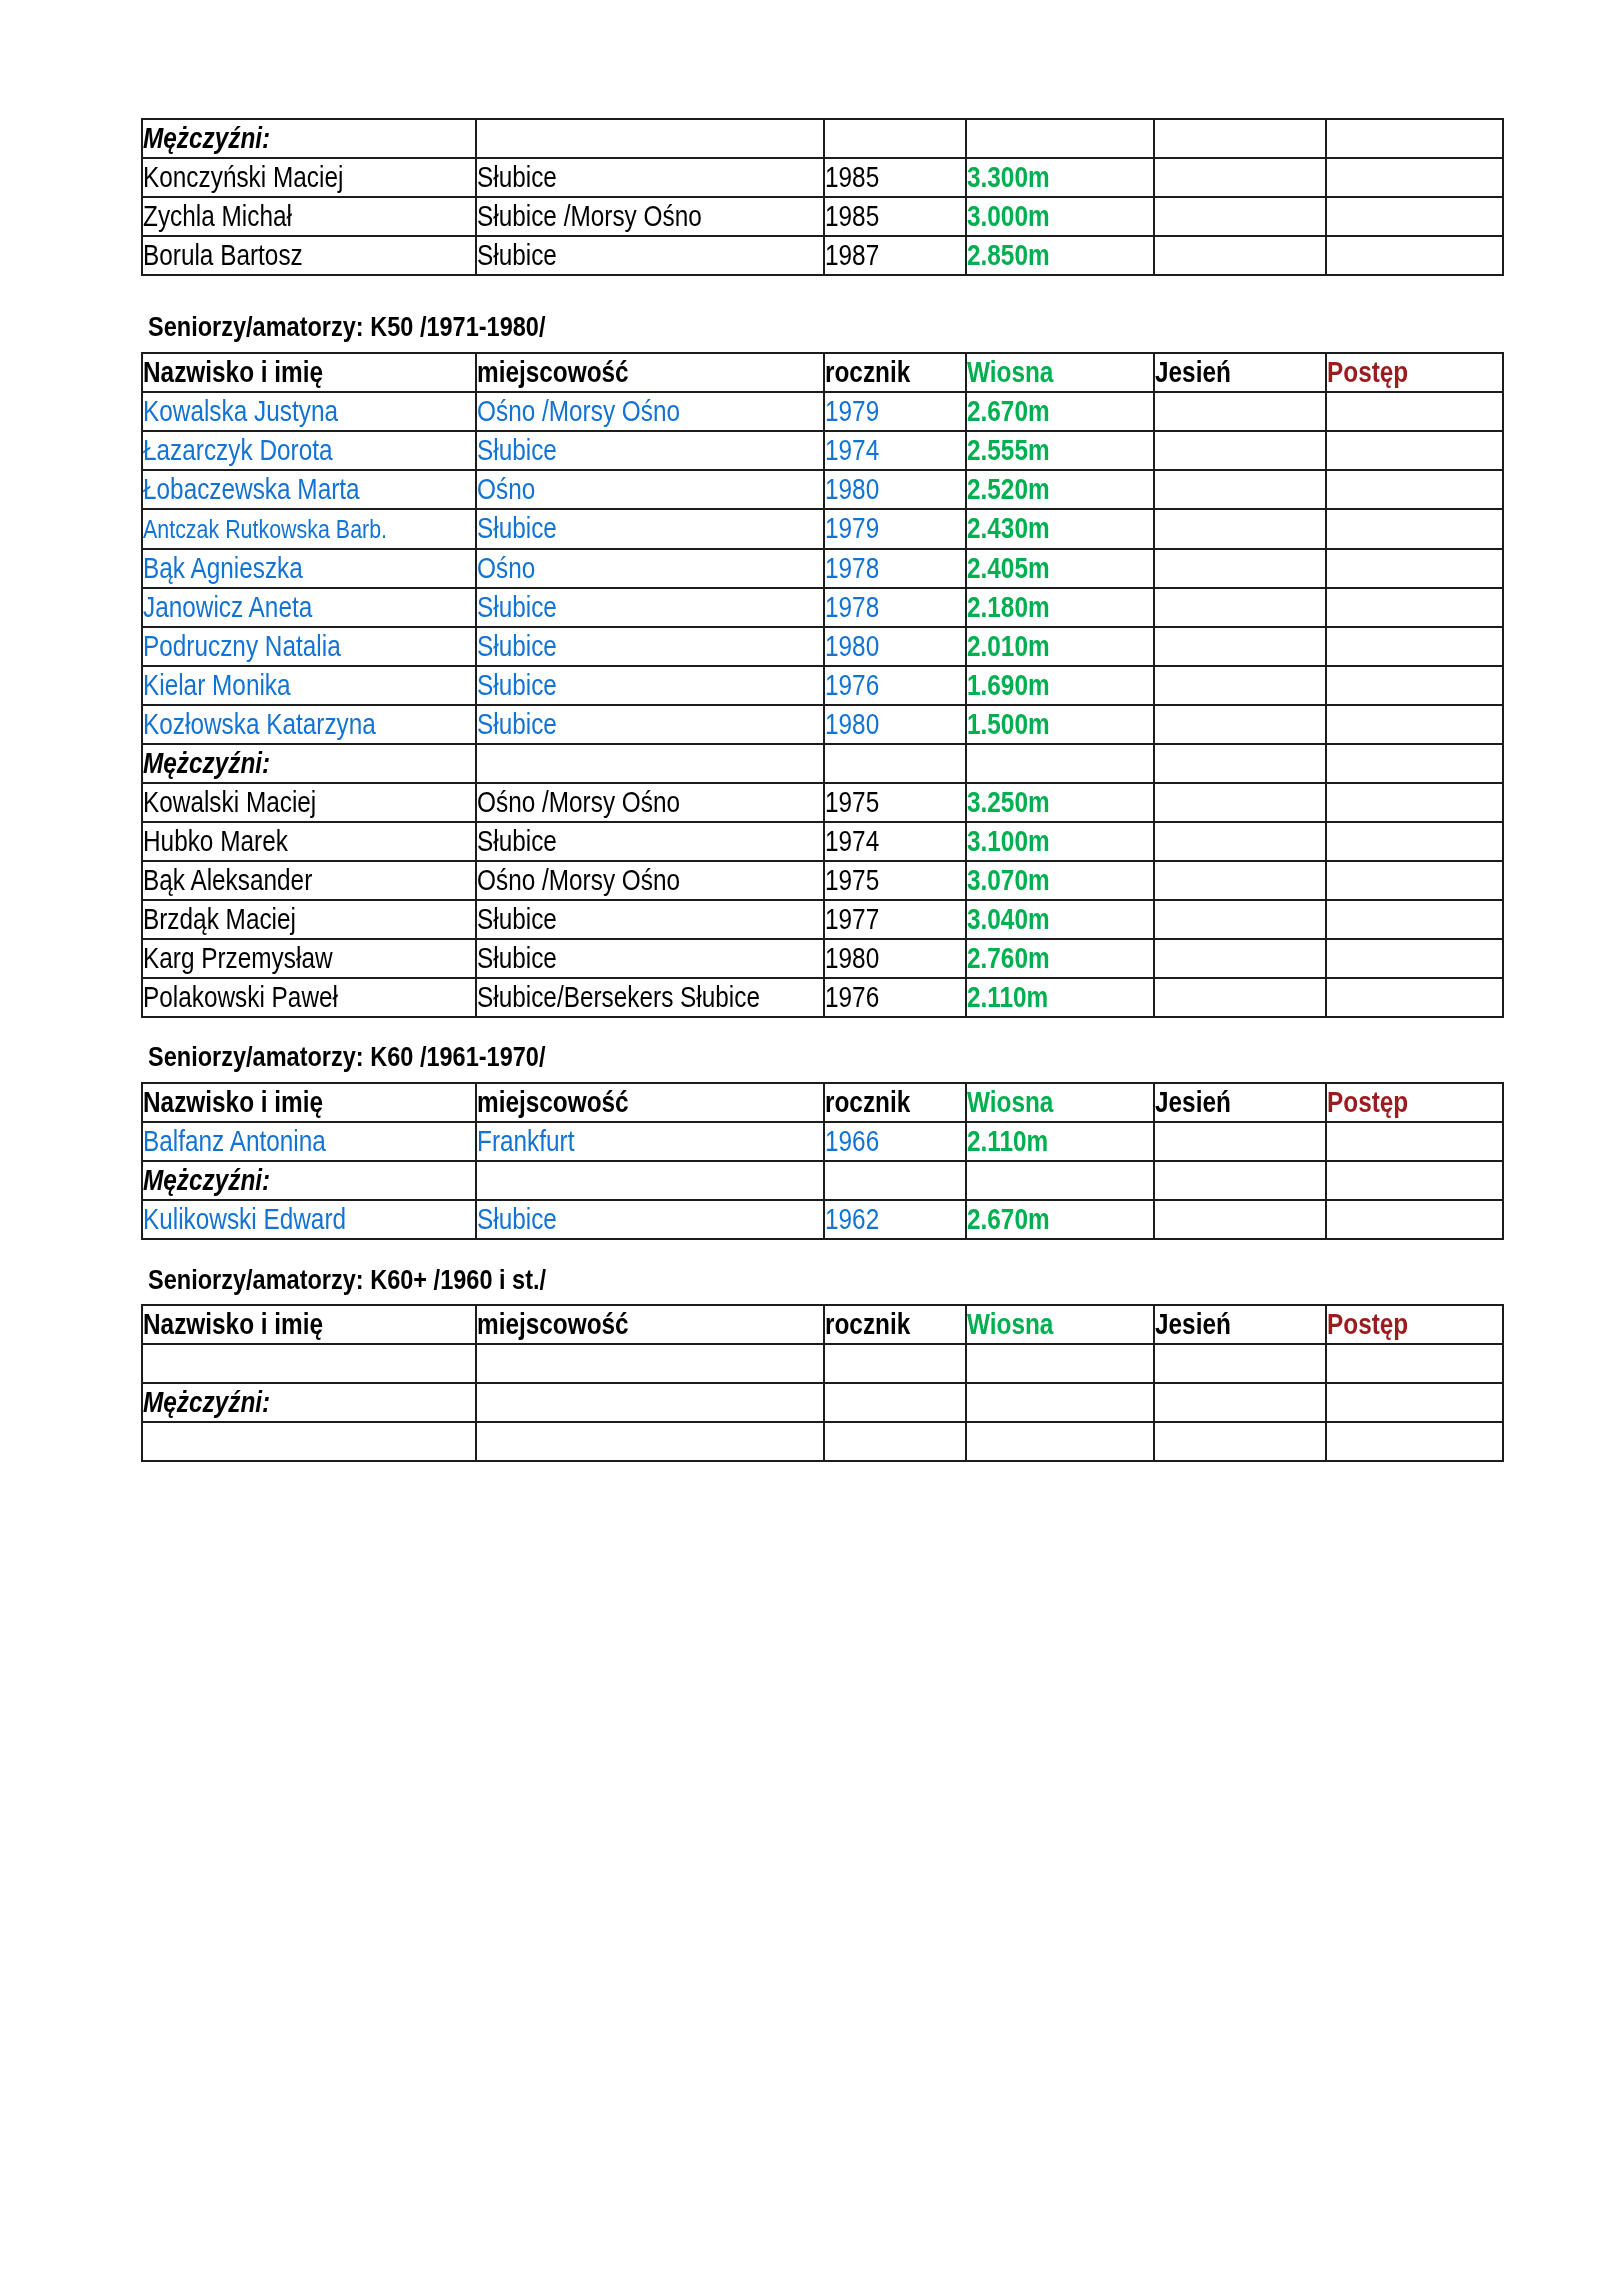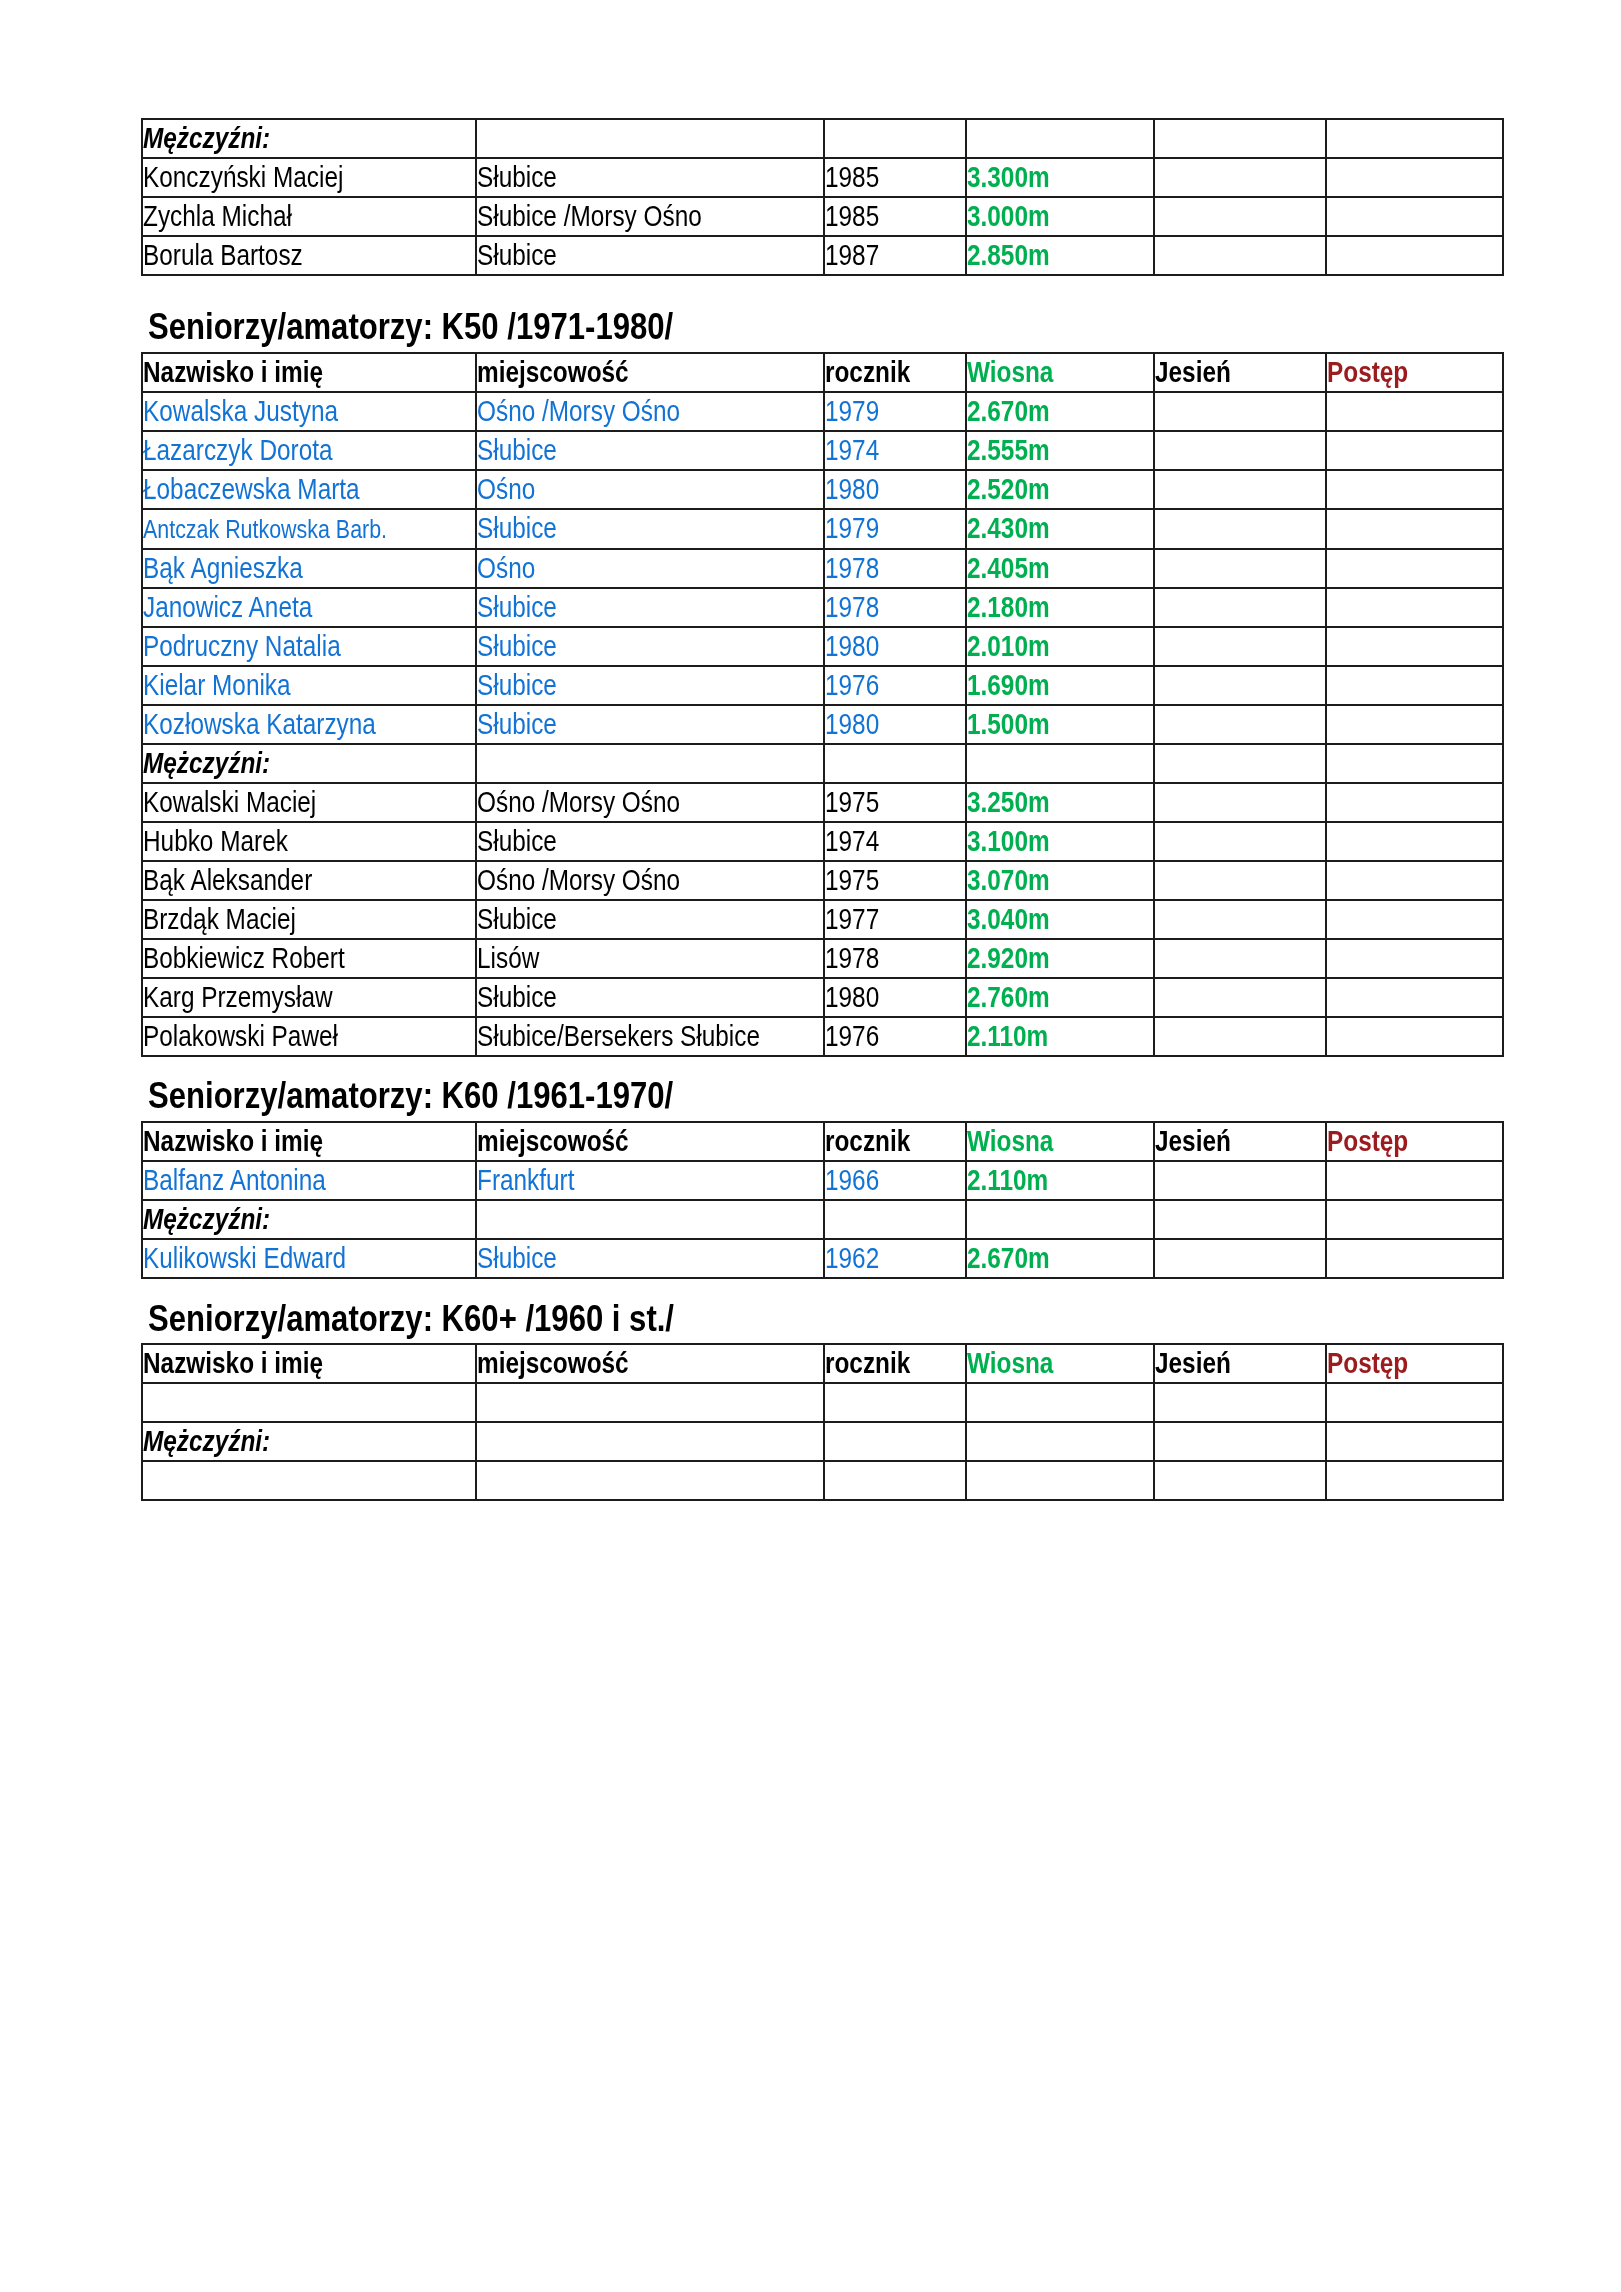--- a/index.html
+++ b/index.html
@@ -44,21 +44,21 @@
   .hdr .txt{font-weight:bold;}
   .hdr-wiosna .txt{color:var(--green,#00B050);}
   .hdr-postep .txt{color:var(--dark-red,#9B1B1E);}
   .lbl .txt{font-weight:bold;font-style:italic;}
   tr.row-blue td.c-name .txt,
   tr.row-blue td.c-place .txt,
   tr.row-blue td.c-year .txt{color:var(--blue,#1273D4);}
   td.c-wiosna .txt{color:var(--green,#00B050);font-weight:bold;}
   .small .txt{font-size:25.5px;}
   .section-title{
-    font-size:37px;
+    font-size:28px;
     line-height:31px;
     font-weight:bold;
     margin:23.5px 0 9.8px 6.9px;
     white-space:nowrap;
   }
   .section-title .txt{transform:scaleX(.84);}
   .section-first-titled .section-title{margin-top:35px;}
 </style>
 </head>
 <body>
@@ -236,28 +236,20 @@
           </tr>
           <tr class="row-black">
             <td class="c-name"><span class="txt">Brzdąk Maciej</span></td>
             <td class="c-place"><span class="txt">Słubice</span></td>
             <td class="c-year"><span class="txt">1977</span></td>
             <td class="c-wiosna"><span class="txt">3.040m</span></td>
             <td class="c-jesien"><span class="txt"></span></td>
             <td class="c-postep"><span class="txt"></span></td>
           </tr>
           <tr class="row-black">
-            <td class="c-name"><span class="txt">Bobkiewicz Robert</span></td>
-            <td class="c-place"><span class="txt">Lisów</span></td>
-            <td class="c-year"><span class="txt">1978</span></td>
-            <td class="c-wiosna"><span class="txt">2.920m</span></td>
-            <td class="c-jesien"><span class="txt"></span></td>
-            <td class="c-postep"><span class="txt"></span></td>
-          </tr>
-          <tr class="row-black">
             <td class="c-name"><span class="txt">Karg Przemysław</span></td>
             <td class="c-place"><span class="txt">Słubice</span></td>
             <td class="c-year"><span class="txt">1980</span></td>
             <td class="c-wiosna"><span class="txt">2.760m</span></td>
             <td class="c-jesien"><span class="txt"></span></td>
             <td class="c-postep"><span class="txt"></span></td>
           </tr>
           <tr class="row-black">
             <td class="c-name"><span class="txt">Polakowski Paweł</span></td>
             <td class="c-place"><span class="txt">Słubice/Bersekers Słubice</span></td>

